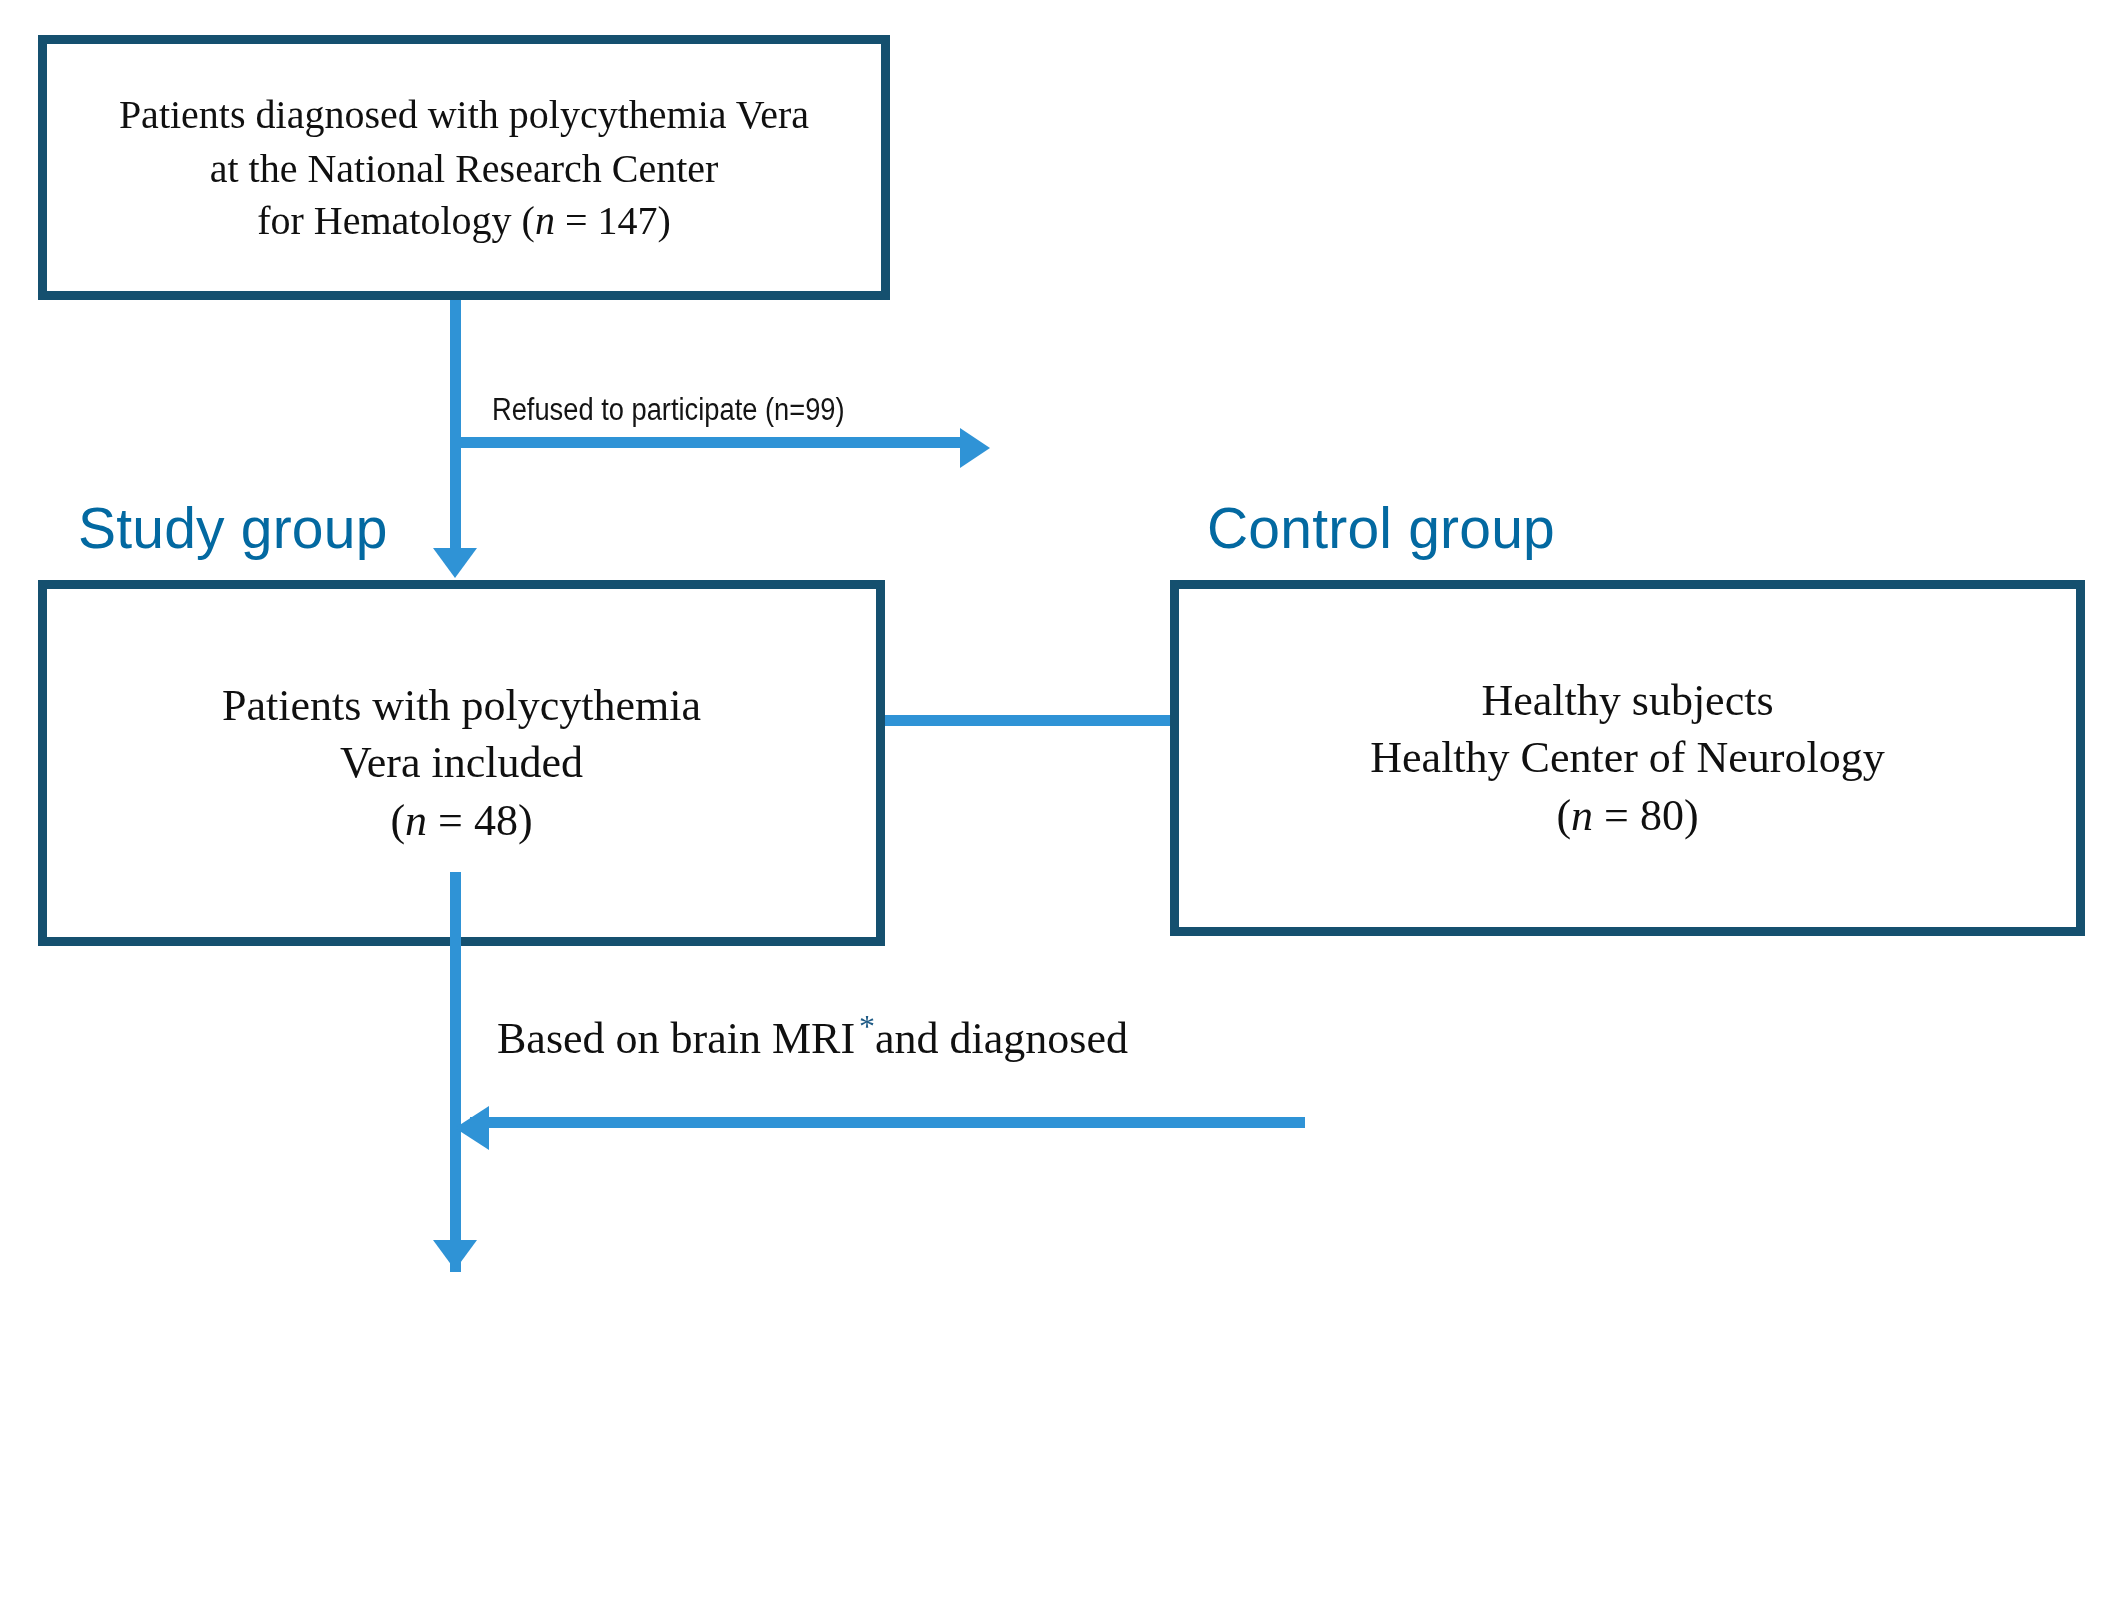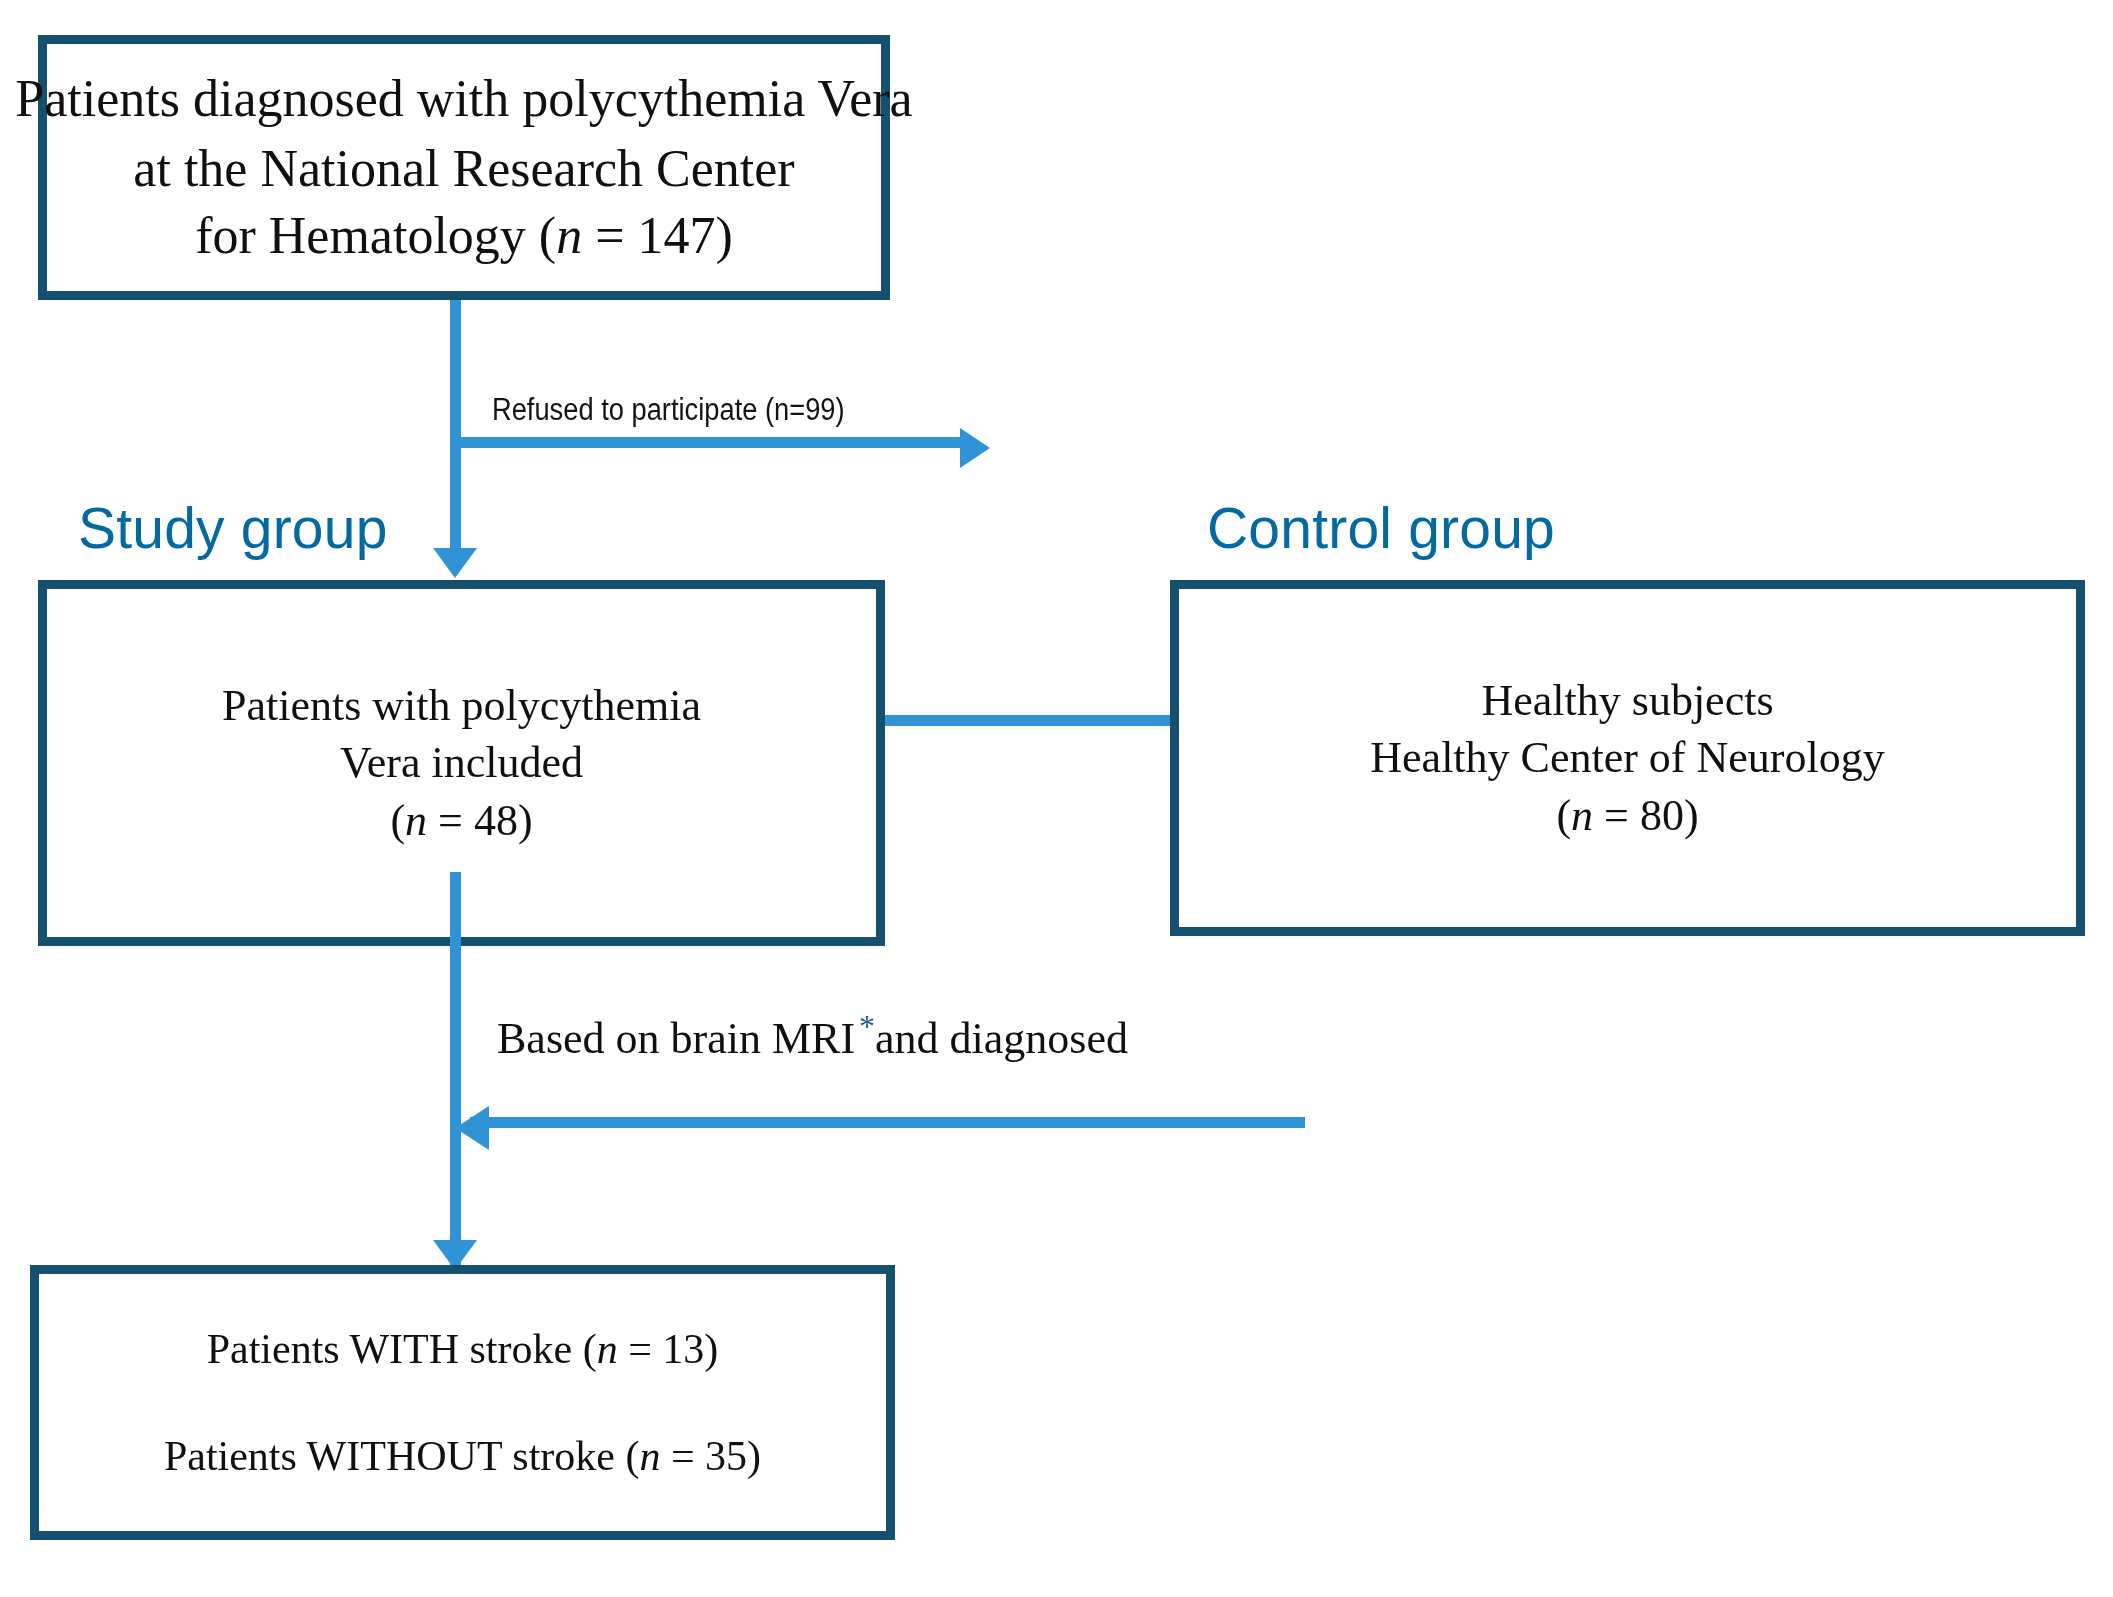--- a/index.html
+++ b/index.html
@@ -26,21 +26,21 @@
   }
   .box .line{
     font-family:"Liberation Serif", serif;
     color:#101010;
     white-space:nowrap;
     line-height:1.30;
   }
   .box .line i{font-style:italic;}
 
   #box-source{left:38px;  top:35px;   width:852px; height:265px;}
-  #box-source .line{font-size:52px;}
+  #box-source .line{font-size:40px;}
   #box-source .l1{margin-bottom:2px;}
 
   #box-study{left:38px;  top:580px;  width:847px; height:366px;}
   #box-study .line{font-size:44px;}
 
   #box-control{left:1170px; top:580px; width:915px; height:356px;}
   #box-control .line{font-size:44px;}
 
   #box-outcome{left:30px; top:1265px; width:865px; height:275px;}
   #box-outcome .line{font-size:42px;}
@@ -161,18 +161,14 @@
   </div>
 
   <div class="vline" id="trunk-2"></div>
 
   <div class="criteria-label" id="criteria-label"><span>Based on brain MRI</span><span class="star">*</span><span>and diagnosed</span></div>
   <div class="hline" id="criteria-line"></div>
   <div class="arrow-left" id="criteria-head"></div>
 
   <div class="arrow-down" id="head-into-outcome"></div>
 
-  <div class="box" id="box-outcome">
-    <div class="line l1"><span>Patients WITH stroke (</span><i>n</i><span> = 13)</span></div>
-    <div class="line l2"><span>Patients WITHOUT stroke (</span><i>n</i><span> = 35)</span></div>
-  </div>
 
 </div>
 
 </body></html>

